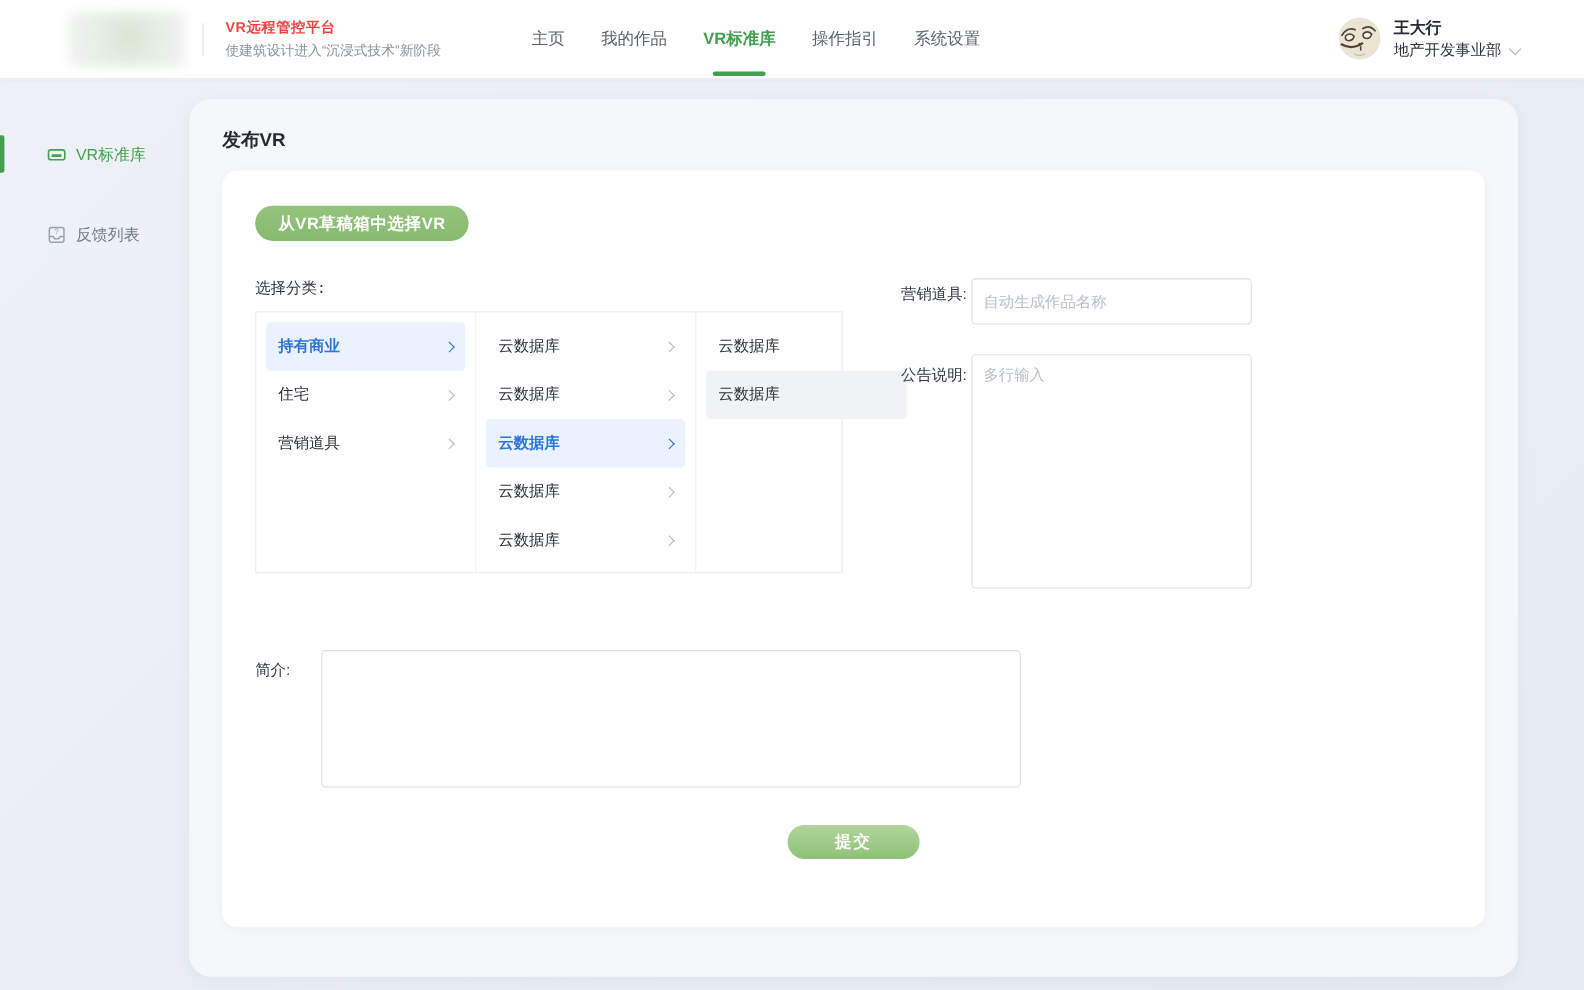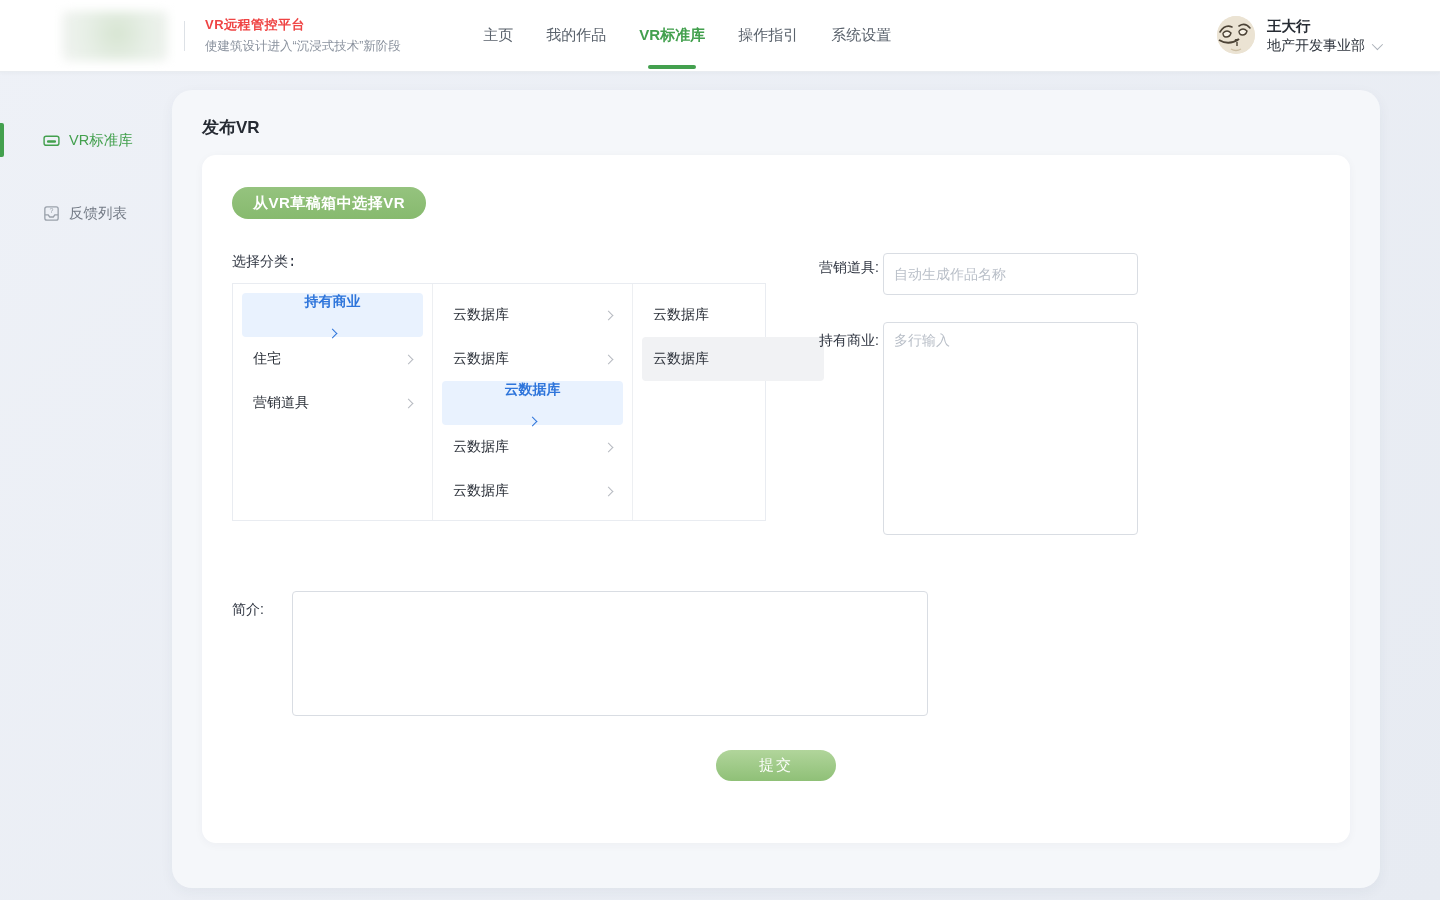--- a/index.html
+++ b/index.html
@@ -48,34 +48,34 @@
   .card { background:#fff; border-radius:14px; box-shadow:0 2px 10px rgba(40,55,80,.04);
           padding:32px 30px 62px 30px; }
 
   
   .btn-draft { display:inline-block; border:none; cursor:pointer; height:32px; padding:0 21px;
                border-radius:16px; background:linear-gradient(180deg,#95c37e,#87ba6e);
                color:#fff; font-size:15px; font-weight:bold; letter-spacing:.5px;
                font-family:inherit; margin-bottom:34px; }
   .btn-submit { display:block; border:none; cursor:pointer; width:120px; height:31px; margin:34px auto 0;
                 border-radius:16px; background:linear-gradient(180deg,#b1d59b,#8fc077);
-                color:#fbfdf9; font-size:15px; font-weight:normal; letter-spacing:2px; font-family:inherit; }
+                color:#fbfdf9; font-size:15px; font-weight:bold; letter-spacing:2px; font-family:inherit; }
 
   
   .section-row { display:flex; align-items:flex-start; }
   .field-label { font-size:14px; color:#303642; }
   .cascade-block { width:534px; flex:none;font-family:Liberation Mono, monospace; }
   .cascade-label { margin-bottom:12px; }
   .cascade-panel { display:flex; border:1px solid #e9ecf1; background:#fff; height:238px; }
   .cascade-col { width:200px; flex:none; border-right:1px solid #edeff2; padding:9px 0; }
   .cascade-col:last-child { border-right:none; }
   .cas-item { height:44px; margin:0 9px; padding:0 11px; border-radius:4px; display:flex;
               align-items:center; justify-content:space-between; font-size:14px; color:#2b3039;
               cursor:pointer; }
-  .cas-item.selected { background:#e9f2fe; color:#2e75db; font-weight:bold;flex-direction:column; }
+  .cas-item.selected { background:#e9f2fe; color:#2e75db; font-weight:bold; }
   .cas-item.hovered { background:#f1f2f4; }
   .chev-right { width:7px; height:7px; border-right:1.6px solid #b6bac1; border-top:1.6px solid #b6bac1;
                 transform:rotate(45deg); display:inline-block; flex:none; }
   .cas-item.selected .chev-right { border-color:#2e75db; }
 
   
   .form-col { margin-left:45px; }
   .form-row { display:flex; margin-bottom:27px; }
   .form-row .field-label { width:68px; text-align:right; flex:none; line-height:28px; }
   .form-row.top .field-label { line-height:normal; padding-top:10px; }
@@ -228,21 +228,21 @@
 
             </div>
           </div>
 
           <div class="form-col">
             <div class="form-row">
               <div class="field-label">营销道具:</div>
               <input class="text-input" type="text" placeholder="自动生成作品名称" style="">
             </div>
             <div class="form-row top">
-              <div class="field-label">持有商业:</div>
+              <div class="field-label">公告说明:</div>
               <textarea class="text-area" placeholder="多行输入" style=""></textarea>
             </div>
           </div>
 
         </div>
 
         
         <div class="intro-row">
           <div class="field-label">简介:</div>
           <textarea class="intro-area" style=""></textarea>

